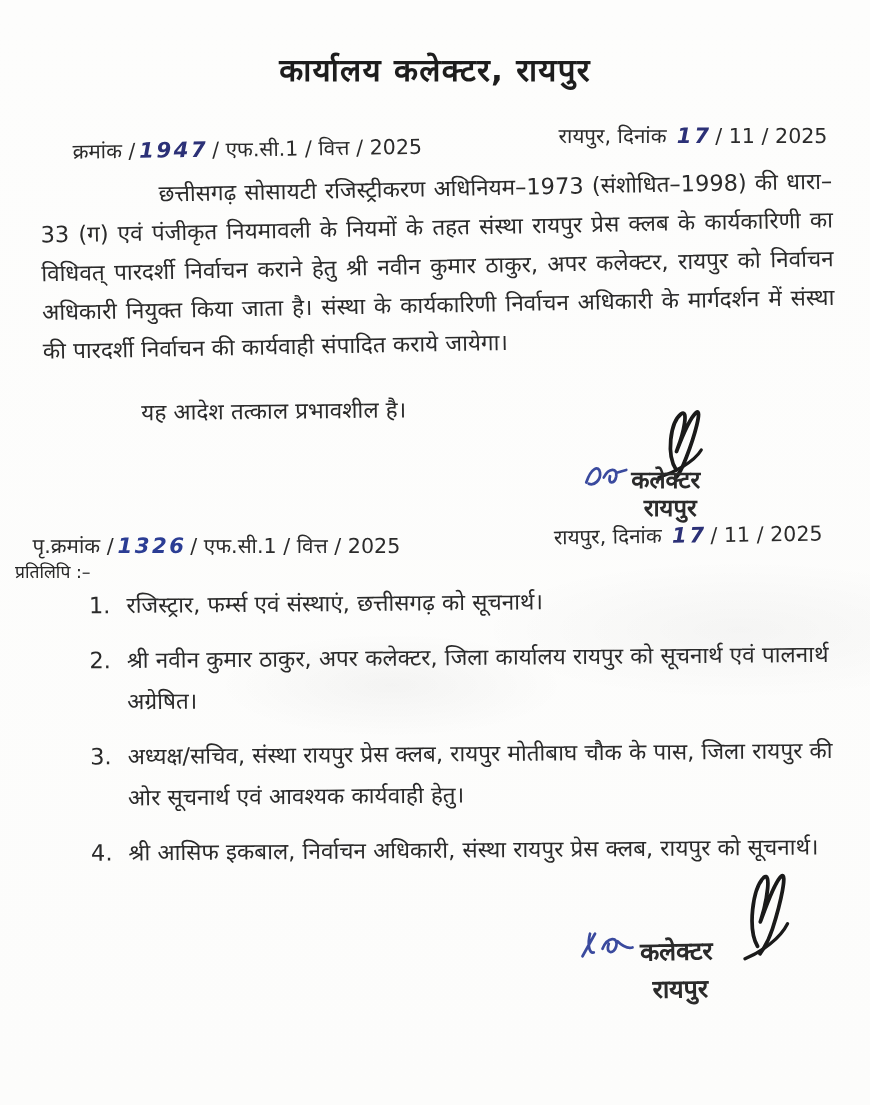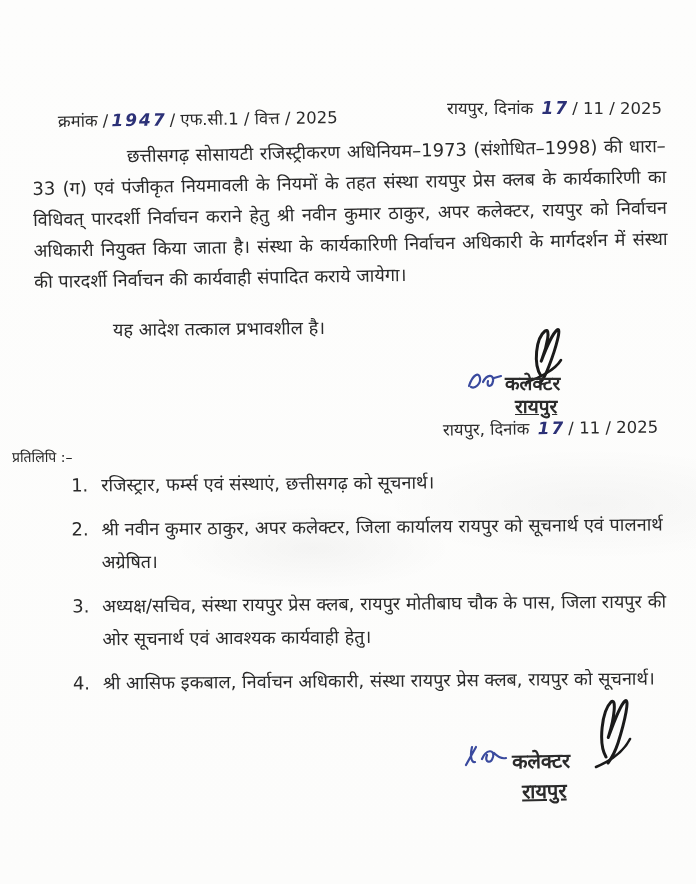--- a/index.html
+++ b/index.html
@@ -59,21 +59,21 @@
   .sig-svg{position:absolute;}
   .sig-top .sig-svg{left:48px;top:-4px;}
   .sig-bottom .sig-svg{left:128px;top:0px;}
   .sig-bluemark{position:absolute;}
   .sig-top .sig-bluemark{left:8px;top:36px;}
   .sig-bottom .sig-bluemark{left:10px;top:46px;}
   .sig-designation{
     position:absolute;font-size:20px;font-weight:bold;color:#2b2b2b;
   }
   .sig-place{
-    position:absolute;font-size:20px;font-weight:bold;color:#2b2b2b;text-decoration:underline;
+    position:absolute;font-size:20px;font-weight:bold;color:#2b2b2b;
   }
   .sig-top .sig-designation{left:50px;top:40px;font-size:19px;}
   .sig-top .sig-place{left:60px;top:63px;font-size:19px;}
   .sig-bottom .sig-designation{left:62px;top:52px;transform:rotate(-1deg);}
   .sig-bottom .sig-place{left:72px;top:82px;transform:rotate(-1deg);}
   .ref-row2-left{
     position:absolute;top:424px;left:26px;
     font-size:16.5px;color:#2b2b2b;
   }
   .ref-row2-right{
@@ -95,20 +95,21 @@
   .copy-item .num{
     flex:0 0 30px;text-align:left;
   }
   .copy-item .txt{flex:1;text-align:left;}
 </style>
 </head>
 <body>
 
 <div class="page">
 
+  <div class="doc-title">कार्यालय कलेक्टर, रायपुर</div>
 
 
   <div class="ref-row1-left"><span>क्रमांक /</span><span class="hand">1947</span><span>/ एफ.सी.1 / वित्त / 2025</span></div>
 
   <div class="ref-row1-right"><span>रायपुर, दिनांक</span> <span class="hand">17</span><span>/ 11 / 2025</span></div>
 
   <div class="main-para">छत्तीसगढ़ सोसायटी रजिस्ट्रीकरण अधिनियम–1973 (संशोधित–1998) की धारा–33 (ग) एवं पंजीकृत नियमावली के नियमों के तहत संस्था रायपुर प्रेस क्लब के कार्यकारिणी का विधिवत् पारदर्शी निर्वाचन कराने हेतु श्री नवीन कुमार ठाकुर, अपर कलेक्टर, रायपुर को निर्वाचन अधिकारी नियुक्त किया जाता है। संस्था के कार्यकारिणी निर्वाचन अधिकारी के मार्गदर्शन में संस्था की पारदर्शी निर्वाचन की कार्यवाही संपादित कराये जायेगा।</div>
 
   <div class="effective-line">यह आदेश तत्काल प्रभावशील है।</div>
 
@@ -117,20 +118,21 @@
       <path d="M38,50 C30,38 33,12 42,5 C48,1 44,20 39,33 C35,44 47,10 54,4 C59,0 53,22 46,40 C43,48 40,54 37,57" stroke="#1a1a1a" stroke-width="3" fill="none" stroke-linecap="round"></path>
       <path d="M58,34 C52,44 36,52 24,56" stroke="#1a1a1a" stroke-width="2.6" fill="none" stroke-linecap="round"></path>
     </svg>
     <svg class="sig-bluemark" width="44" height="30" viewBox="0 0 44 30">
       <path d="M6,20 C10,8 16,6 17,12 C18,18 12,23 8,21 M20,16 C24,8 31,8 30,15 C29,21 23,22 25,15 M31,12 L38,10" stroke="#3a4a9e" stroke-width="2.2" fill="none" stroke-linecap="round"></path>
     </svg>
     <div class="sig-designation">कलेक्टर</div>
     <div class="sig-place">रायपुर</div>
   </div>
 
+  <div class="ref-row2-left"><span>पृ.क्रमांक /</span><span class="hand blue">1326</span><span>/ एफ.सी.1 / वित्त / 2025</span></div>
 
   <div class="ref-row2-right"><span>रायपुर, दिनांक</span> <span class="hand">17</span><span>/ 11 / 2025</span></div>
 
   <div class="copy-label">प्रतिलिपि :–</div>
 
   <div class="copy-list">
     <div class="copy-item">
       <span class="num">1.</span>
       <span class="txt">रजिस्ट्रार, फर्म्स एवं संस्थाएं, छत्तीसगढ़ को सूचनार्थ।</span>
     </div>

